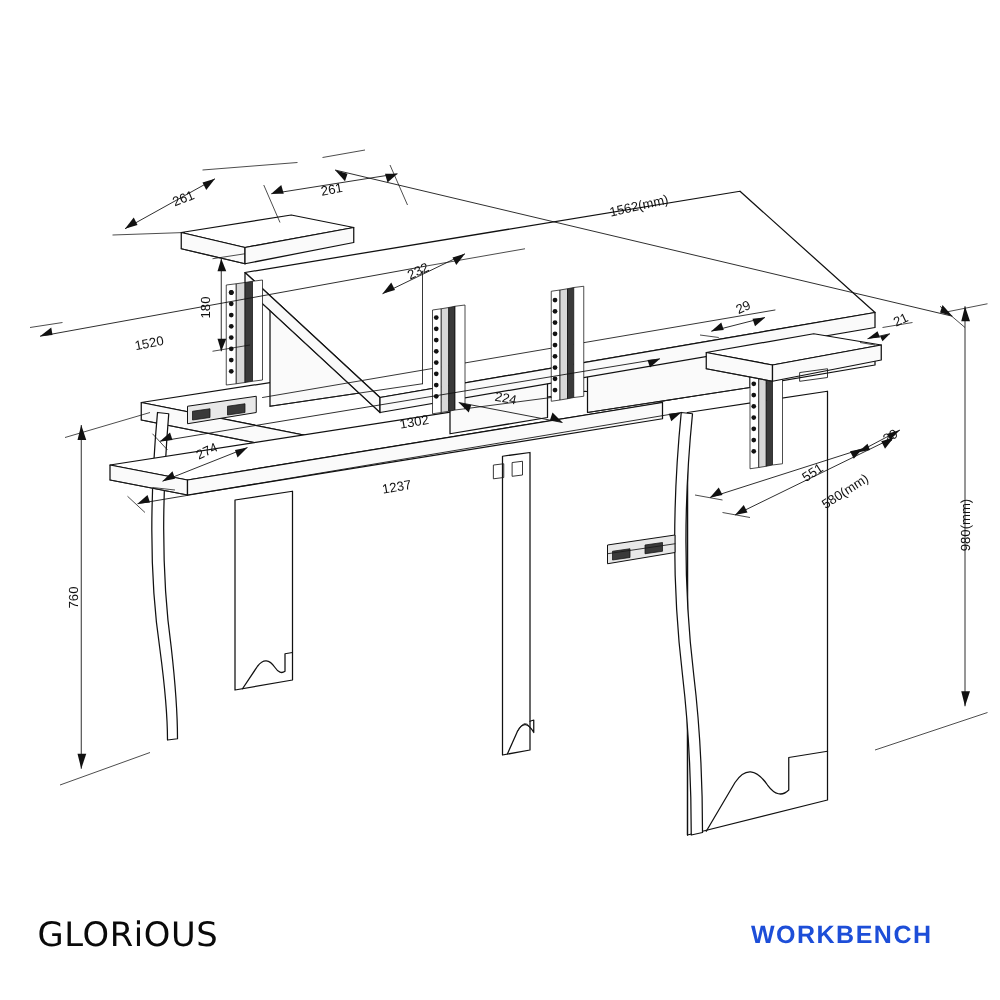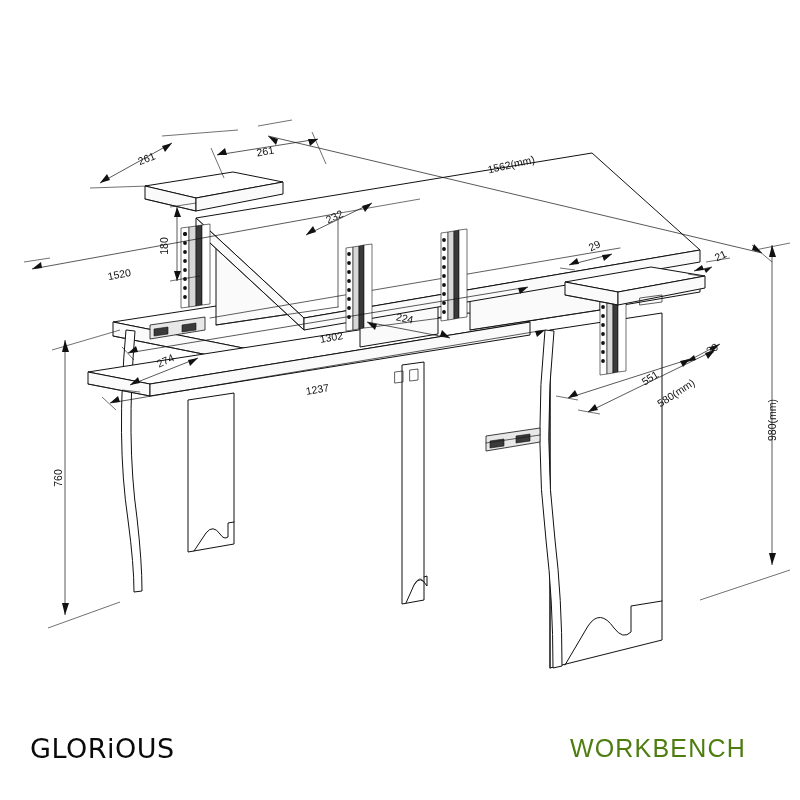--- a/index.html
+++ b/index.html
@@ -45,24 +45,24 @@
   .brand {
     font-family: "DejaVu Sans", sans-serif;
     font-size: 27px;
     letter-spacing: 0.5px;
     font-weight: 400;
     color: #0a0a0a;
     white-space: nowrap;
   }
   .model {
     font-family: "Liberation Sans", sans-serif;
-    font-size: 25px;
+    font-size: 20px;
     letter-spacing: 1.2px;
-    font-weight: 400;
-    color: #4d7c0f;
+    font-weight: 700;
+    color: #1d4ed8;
     white-space: nowrap;
   }
   
   .edge       { fill: none; stroke: #111111; stroke-width: 1; stroke-linejoin: round; stroke-linecap: round; }
   .edge-thin  { fill: none; stroke: #1a1a1a; stroke-width: 0.7; stroke-linejoin: round; stroke-linecap: round; }
   .face       { fill: #ffffff; stroke: #111111; stroke-width: 1; stroke-linejoin: round; }
   .face-sh    { fill: #fafafa; stroke: #111111; stroke-width: 1; stroke-linejoin: round; }
   .face-dk    { fill: #e8e8e8; stroke: #111111; stroke-width: 0.8; stroke-linejoin: round; }
   .rail-dark  { fill: #3a3a3a; stroke: #111111; stroke-width: 0.6; }
   .rail-mid   { fill: #d8d8d8; stroke: #111111; stroke-width: 0.6; }

